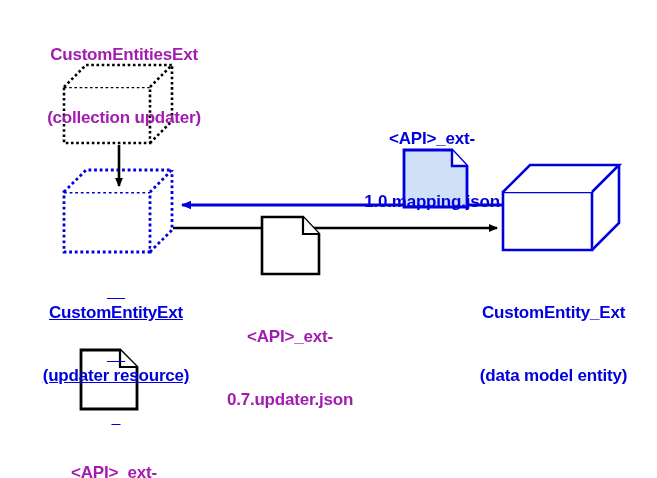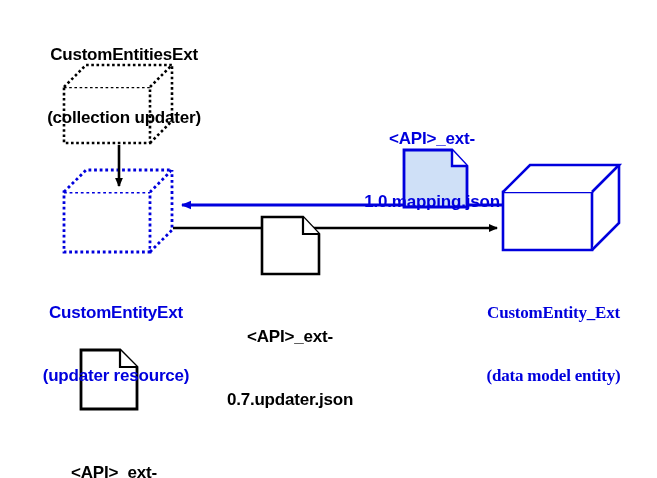--- a/index.html
+++ b/index.html
@@ -26,31 +26,31 @@
   }
   .lbl {
     position: absolute;
     font-weight: bold;
     font-size: 17px;
     line-height: 21px;
     text-align: center;
     white-space: pre;
     letter-spacing: -0.2px;
   }
-  .lbl-black { color: #000000; }
+  .lbl-black { color: #a21caf; }
   .lbl-blue  { color: #0000dd; }
 
   #label-collection-title {
     left: 8px;  top: 2px;  width: 232px;
   }
   #label-element-title {
-    left: 10px; top: 260px; width: 212px;
+    left: 10px; top: 260px; width: 212px; text-decoration: underline;
   }
   #label-datamodel-title {
-    left: 450px; top: 260px; width: 207px; font-family: Liberation Serif, serif;
+    left: 450px; top: 260px; width: 207px;
   }
   #label-mapping-title {
     left: 337px; top: 86px; width: 190px;
   }
   #label-updater-title {
     left: 192px; top: 284px; width: 196px;
   }
   #label-schema-title {
     left: 8px;  top: 420px; width: 212px;
   }

